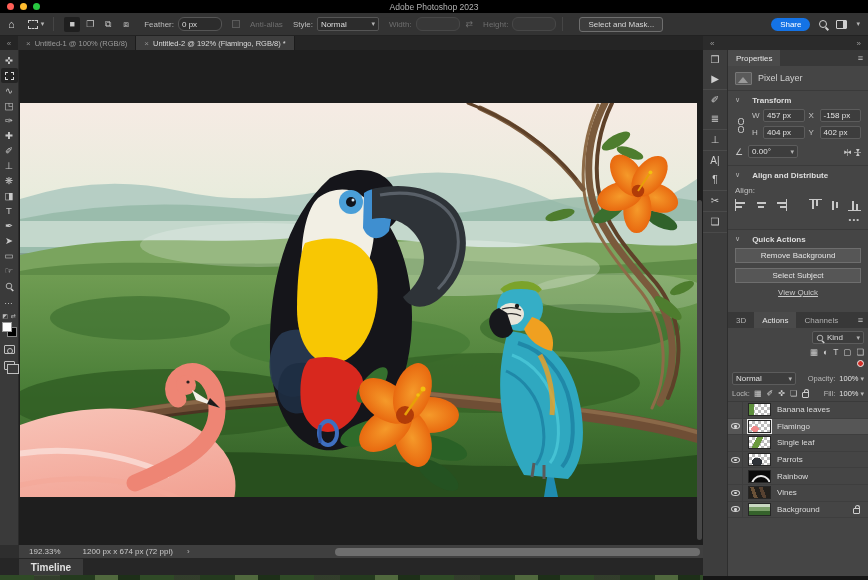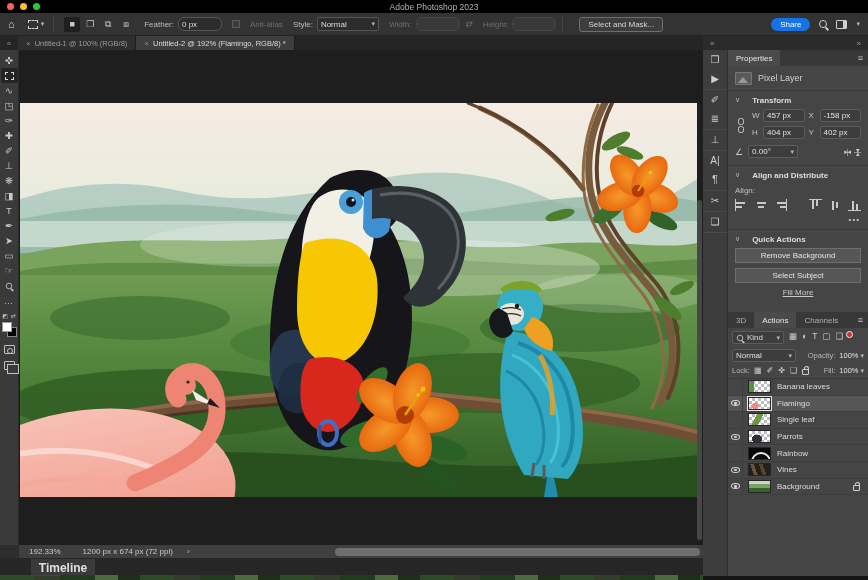--- a/index.html
+++ b/index.html
@@ -130,21 +130,21 @@
   .al-b { border-bottom:1.4px solid #c8c8c8; align-items:flex-end; }
   .hbar1{width:9px;height:2px}.hbar2{width:6px;height:2px}
   .vbar1{width:2px;height:9px}.vbar2{width:2px;height:6px}
   .more-dots { text-align:right; color:#c5c5c5; font-size:8px; letter-spacing:1px; margin:4px 1px 5px 0; }
   .qa-btn { width:100%; height:15px; margin:0 0 5px; background:#565656; border:1px solid #6e6e6e; border-radius:0;
             color:#e4e4e4; font-size:8px; display:flex; align-items:center; justify-content:center; }
   .view-more { text-align:center; color:#c9c9c9; font-size:8px; text-decoration:underline; margin-top:3px; }
 
   
   #layers-panel { position:absolute; left:0; top:262px; width:140px; }
-  .filter-row { display:flex; align-items:flex-start; gap:3px; padding:3px 4px; }
+  .filter-row { display:flex; align-items:flex-end; gap:3px; padding:3px 4px;flex-direction:column; }
   .kind-select { display:flex; align-items:center; gap:3px; width:52px; height:13px; background:#3d3d3d;
                  border:1px solid #5c5c5c; border-radius:2px; padding:0 3px; color:#ddd; font-size:8px; }
   .kind-select .chev { margin-left:auto; }
   .mini-mag { transform:scale(.8); }
   .filter-ico { color:#cfcfcf; font-size:8.5px; }
   .filter-pin { width:7px; height:7px; border-radius:50%; background:#d22f27; border:1px solid #eee; }
   .blend-row { display:flex; align-items:center; gap:4px; padding:2px 4px; }
   .blend-select { display:flex; align-items:center; justify-content:space-between; width:64px; height:13px;
                   background:#3d3d3d; border:1px solid #5c5c5c; border-radius:2px; padding:0 3px; color:#e0e0e0; font-size:8px; }
   .tiny-label { color:#b8b8b8; font-size:7.5px; }
@@ -183,21 +183,21 @@
 
   
   #statusrow { position:absolute; left:0; top:545px; width:703px; height:13px; background:#3f3f3f; display:flex; align-items:center; }
   #statusrow .corner { width:19px; height:100%; background:#2e2e2e; }
   #status-zoom { margin-left:10px; color:#c9c9c9; font-size:8px; }
   #status-doc { margin-left:22px; color:#c9c9c9; font-size:8px; }
   #status-chev { margin-left:14px; color:#b5b5b5; font-size:8px; }
   #hscroll { position:absolute; left:335px; top:2.5px; width:365px; height:8px; background:#6e6e6e; border-radius:4px; }
   #timelinerow { position:absolute; left:0; top:558px; width:703px; height:22px; background:#262626; }
   #timeline-tab { position:absolute; left:19px; top:1px; width:64px; height:17px; background:#3a3a3a;
-                  display:flex; align-items:center; justify-content:center; color:#e0e0e0; font-size:12px; font-weight:bold;margin-left:12px; }
+                  display:flex; align-items:center; justify-content:center; color:#e0e0e0; font-size:10px; font-weight:bold; }
   #timeline-strip { position:absolute; left:0; bottom:0; width:703px; height:5px;
                     background:repeating-linear-gradient(90deg,#2f4a26 0 34px,#44603368 34px 60px,#243a1e 60px 95px,#50683d 95px 118px,#1d2f18 118px 140px); }
   #bottom-right-edge { position:absolute; left:703px; top:576px; width:165px; height:4px; background:#161616; }
 </style>
 </head>
 <body>
 
 <div id="app">
 
   <div id="titlebar">
@@ -576,21 +576,21 @@
           </span>
       </div>
       <div class="more-dots">•••</div>
       <div class="divider"></div>
       <div class="section-hdr">
         <span class="sec-chev">∨</span>
         <span>Quick Actions</span>
       </div>
       <div class="qa-btn">Remove Background</div>
       <div class="qa-btn">Select Subject</div>
-      <div class="view-more">Fill More</div>
+      <div class="view-more">View Quick</div>
     </div>
 
     <div id="layers-panel">
       <div class="panel-tabs">
         <div class="panel-tab">3D</div>
         <div class="panel-tab active">Actions</div>
         <div class="panel-tab">Channels</div>
         <span class="panel-menu">≡</span>
       </div>
       <div class="filter-row">

